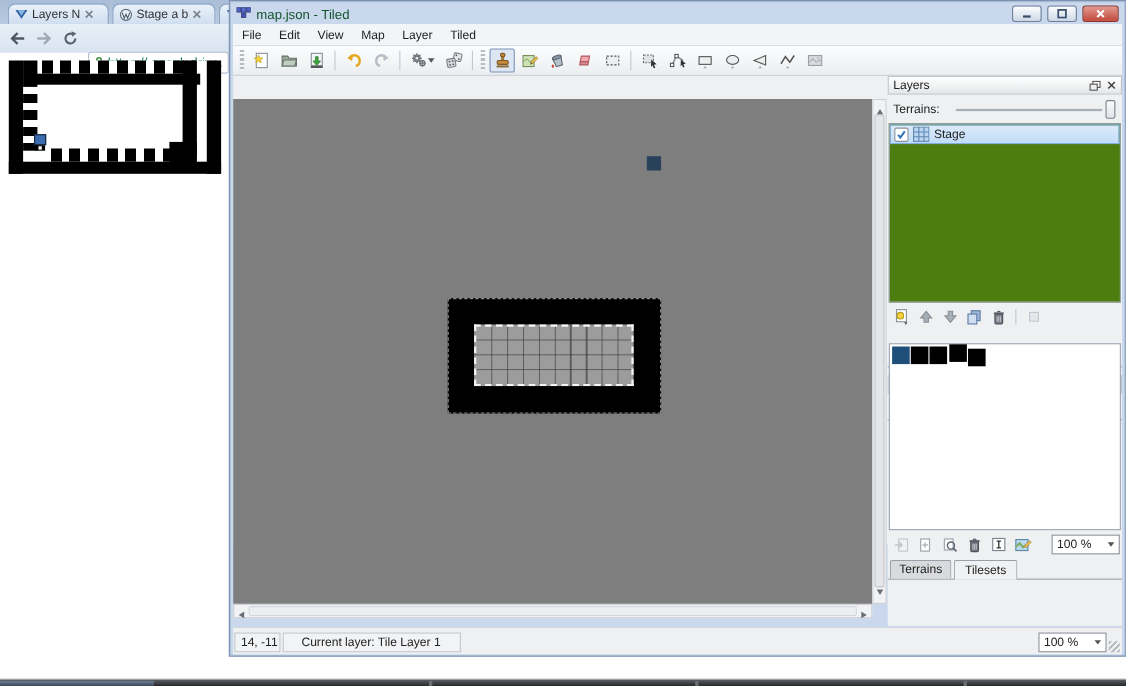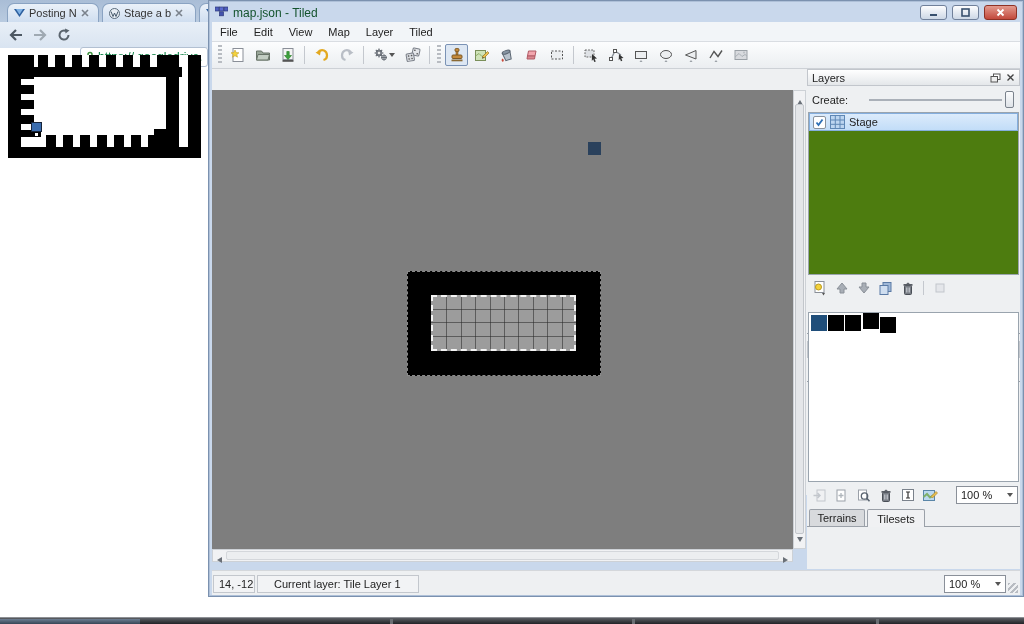--- a/index.html
+++ b/index.html
@@ -122,21 +122,21 @@
 </head>
 <body>
 
 <div id="browser" class="abs">
   <div id="tabstrip" class="abs">
     <div class="btab abs" style="left:7px; width:92px;">
       <svg width="11" height="11" viewBox="0 0 11 11">
           <polygon points="0,1 11,1 5.5,9" fill="#2d5f9e"></polygon>
           <polygon points="2,1 9,1 5.5,6.5" fill="#7fb2e5"></polygon>
         </svg>
-      <span class="lbl">Posting N</span>
+      <span class="lbl">Layers N</span>
       <svg width="8" height="8" viewBox="0 0 8 8">
           <path d="M1 1 L7 7 M7 1 L1 7" stroke="#7a828c" stroke-width="1.6"></path>
         </svg>
     </div>
     <div class="btab abs" style="left:102px; width:94px;">
       <svg width="11" height="11" viewBox="0 0 11 11">
           <circle cx="5.5" cy="5.5" r="5" fill="#e8eef4" stroke="#5a6b7a"></circle>
           <path d="M2 3.5 L4 8.5 L5.5 5 L7 8.5 L9 3.5" stroke="#45586a" stroke-width="1" fill="none"></path>
         </svg>
       <span class="lbl">Stage a b</span>
@@ -407,21 +407,21 @@
         <span class="sp"></span>
         <svg width="11" height="10" viewBox="0 0 11 10">
             <rect x="3.5" y="1" width="6.5" height="5.5" fill="#fff" stroke="#555"></rect>
             <rect x="1" y="3.5" width="6.5" height="5.5" fill="#eee" stroke="#555"></rect>
           </svg>
         <svg width="9" height="9" viewBox="0 0 9 9" style="margin-left:5px;">
             <path d="M1.5 1.5 L7.5 7.5 M7.5 1.5 L1.5 7.5" stroke="#444" stroke-width="1.4"></path>
           </svg>
       </div>
       <div class="abs flex" style="left:5px; top:22px; width:204px; height:17px;">
-        <span>Create:</span>
+        <span>Terrains:</span>
         <div class="abs" style="left:57px; right:14px; top:8px; height:2px; background:#aab0b8;"></div>
         <div class="abs" style="right:2px; top:0; width:9px; height:17px; background:linear-gradient(#fbfcfd,#dfe3e8); border:1px solid #7a828c; border-radius:2px;"></div>
       </div>
       <div id="layerlist">
         <div id="layerrow">
           <span class="cbx">
             <svg width="9" height="9" viewBox="0 0 9 9">
                 <path d="M1.5 4.5 L3.5 7 L7.5 1.5" stroke="#2d6fb5" stroke-width="1.8" fill="none"></path>
               </svg>
           </span>
@@ -563,21 +563,21 @@
           </div>
         <div class="dtab on" style="left:60px; width:58px;">
             <span>Tilesets</span>
           </div>
       </div>
     </div>
   </div>
 
   <div id="statusbar" class="abs">
     <div class="sbox" style="left:1px; width:42px;">
-        <span>14, -12</span>
+        <span>14, -11</span>
       </div>
     <div class="sbox" style="left:45px; width:162px;padding-left:16px;">
         <span>Current layer: Tile Layer 1</span>
       </div>
     <div class="combo abs" style="right:14px; top:4px; width:62px; height:18px;">
       <span>100 %</span>
       <span class="caret"></span>
     </div>
     <div id="grip"></div>
   </div>

